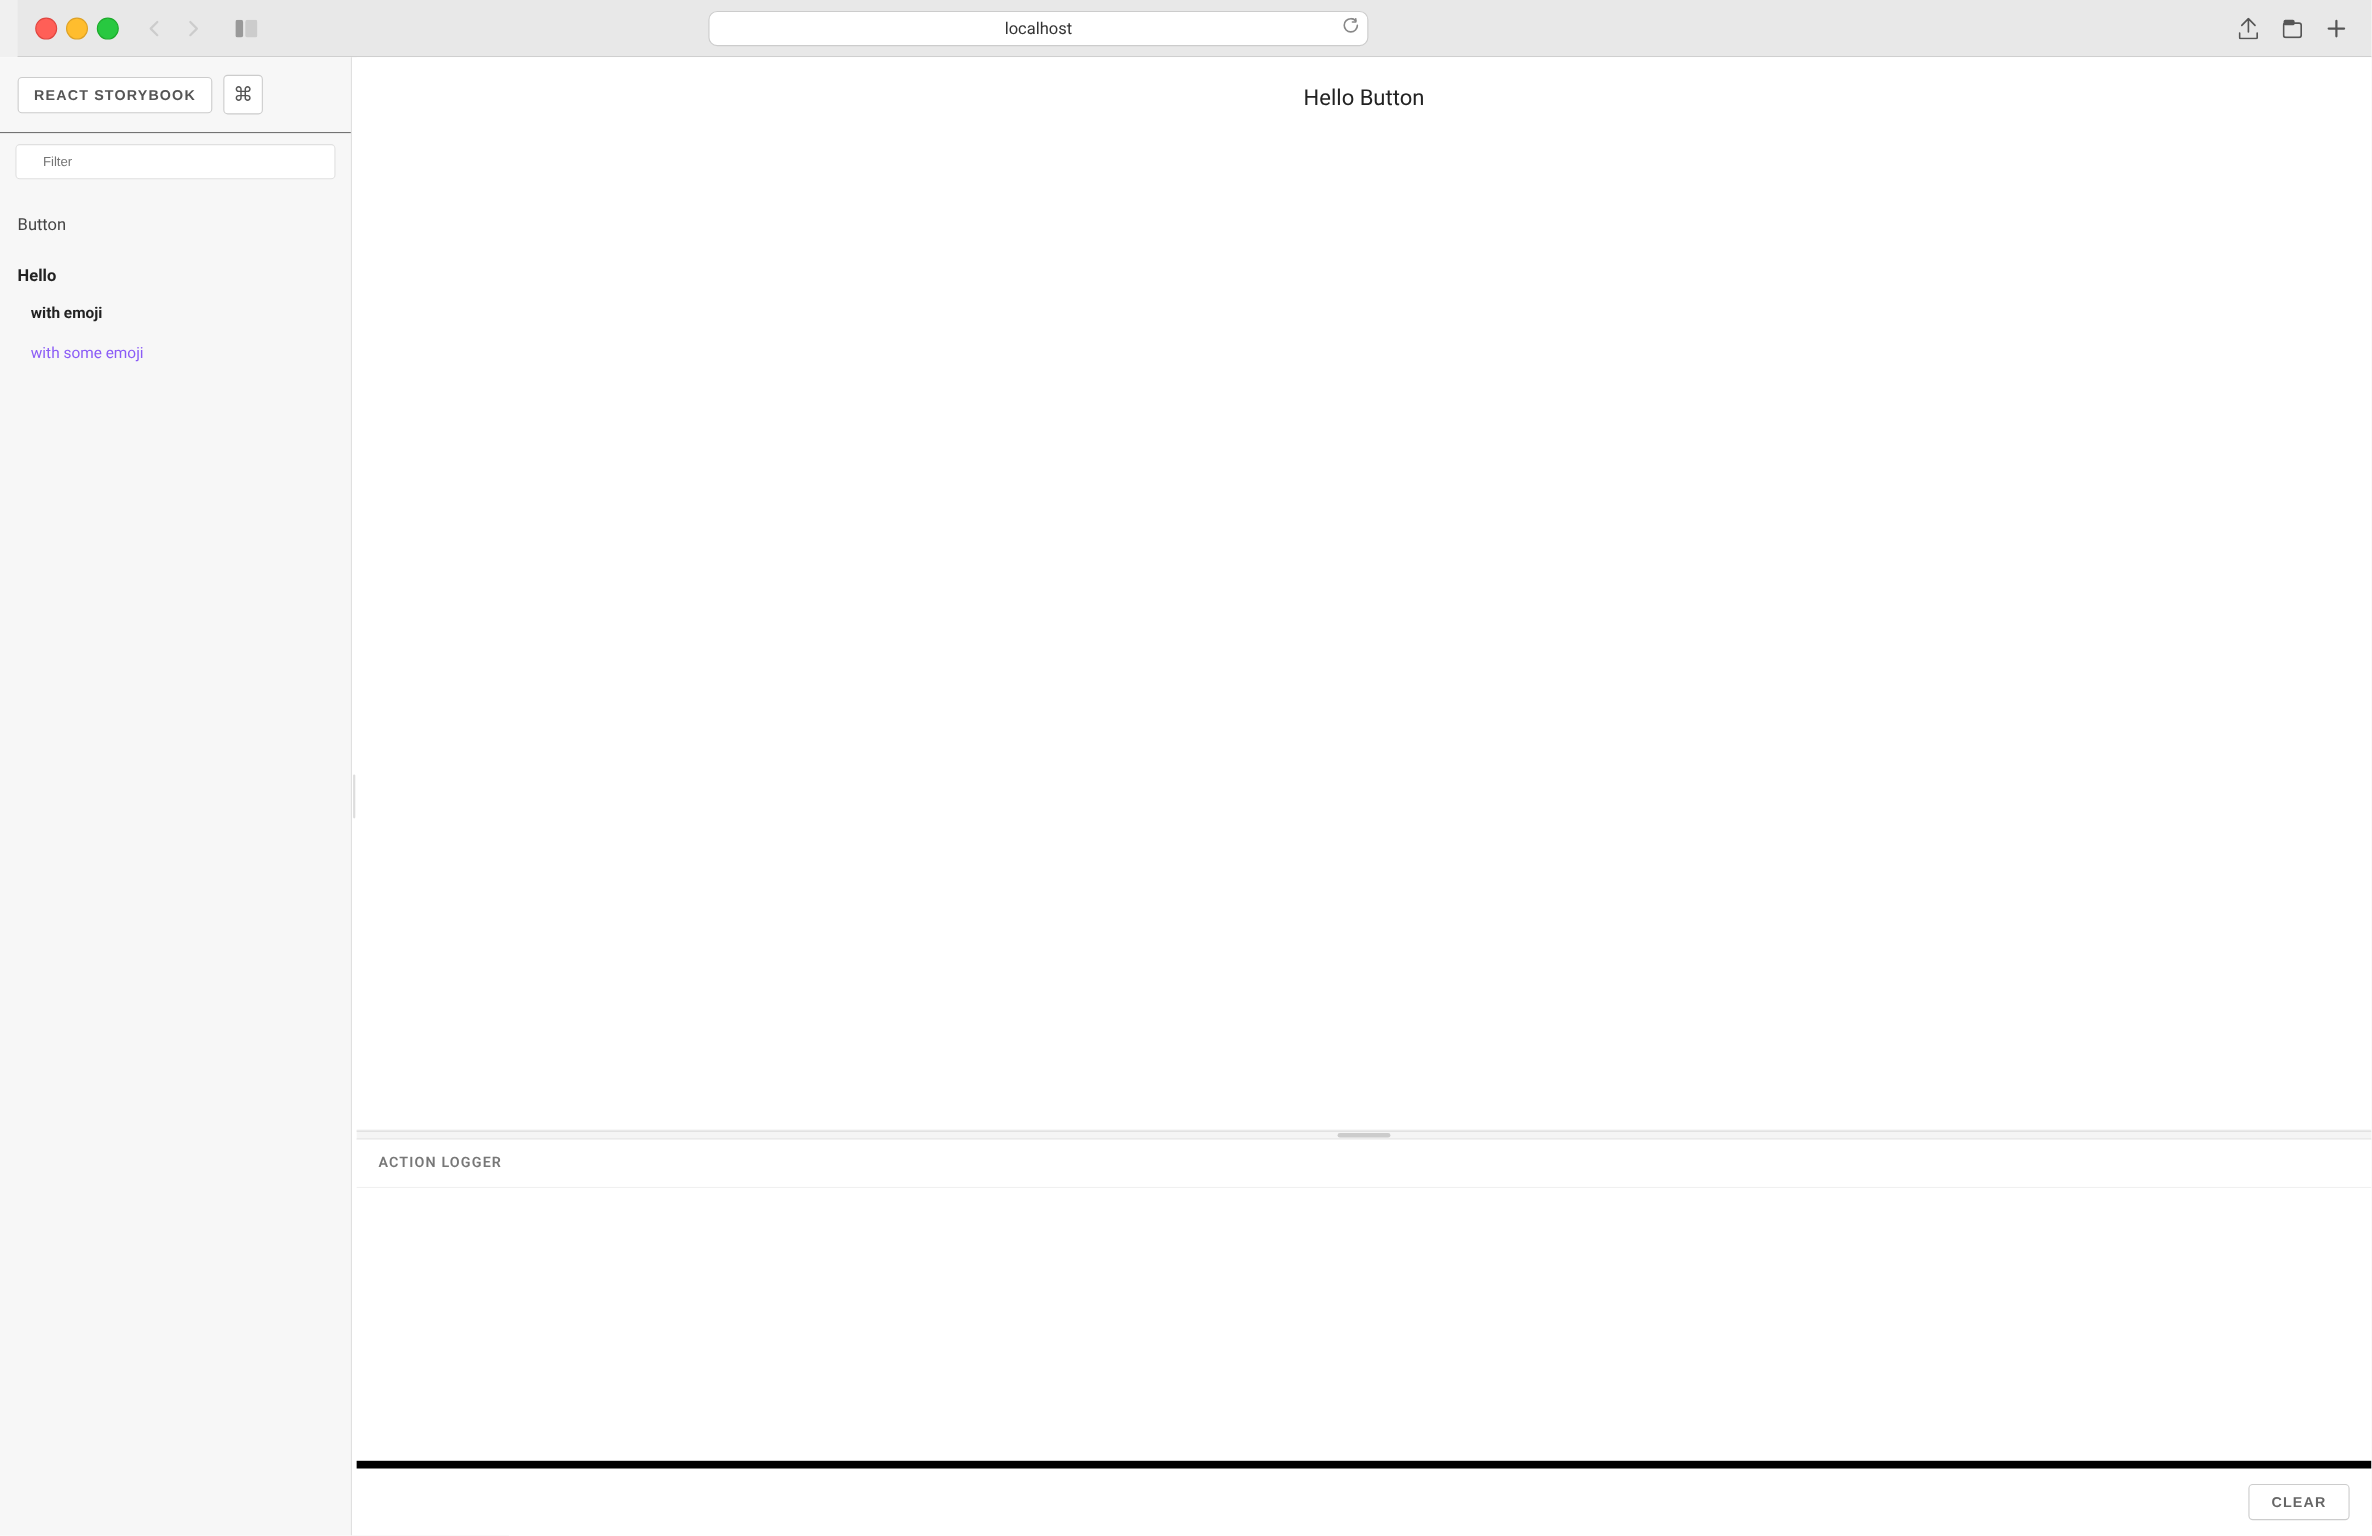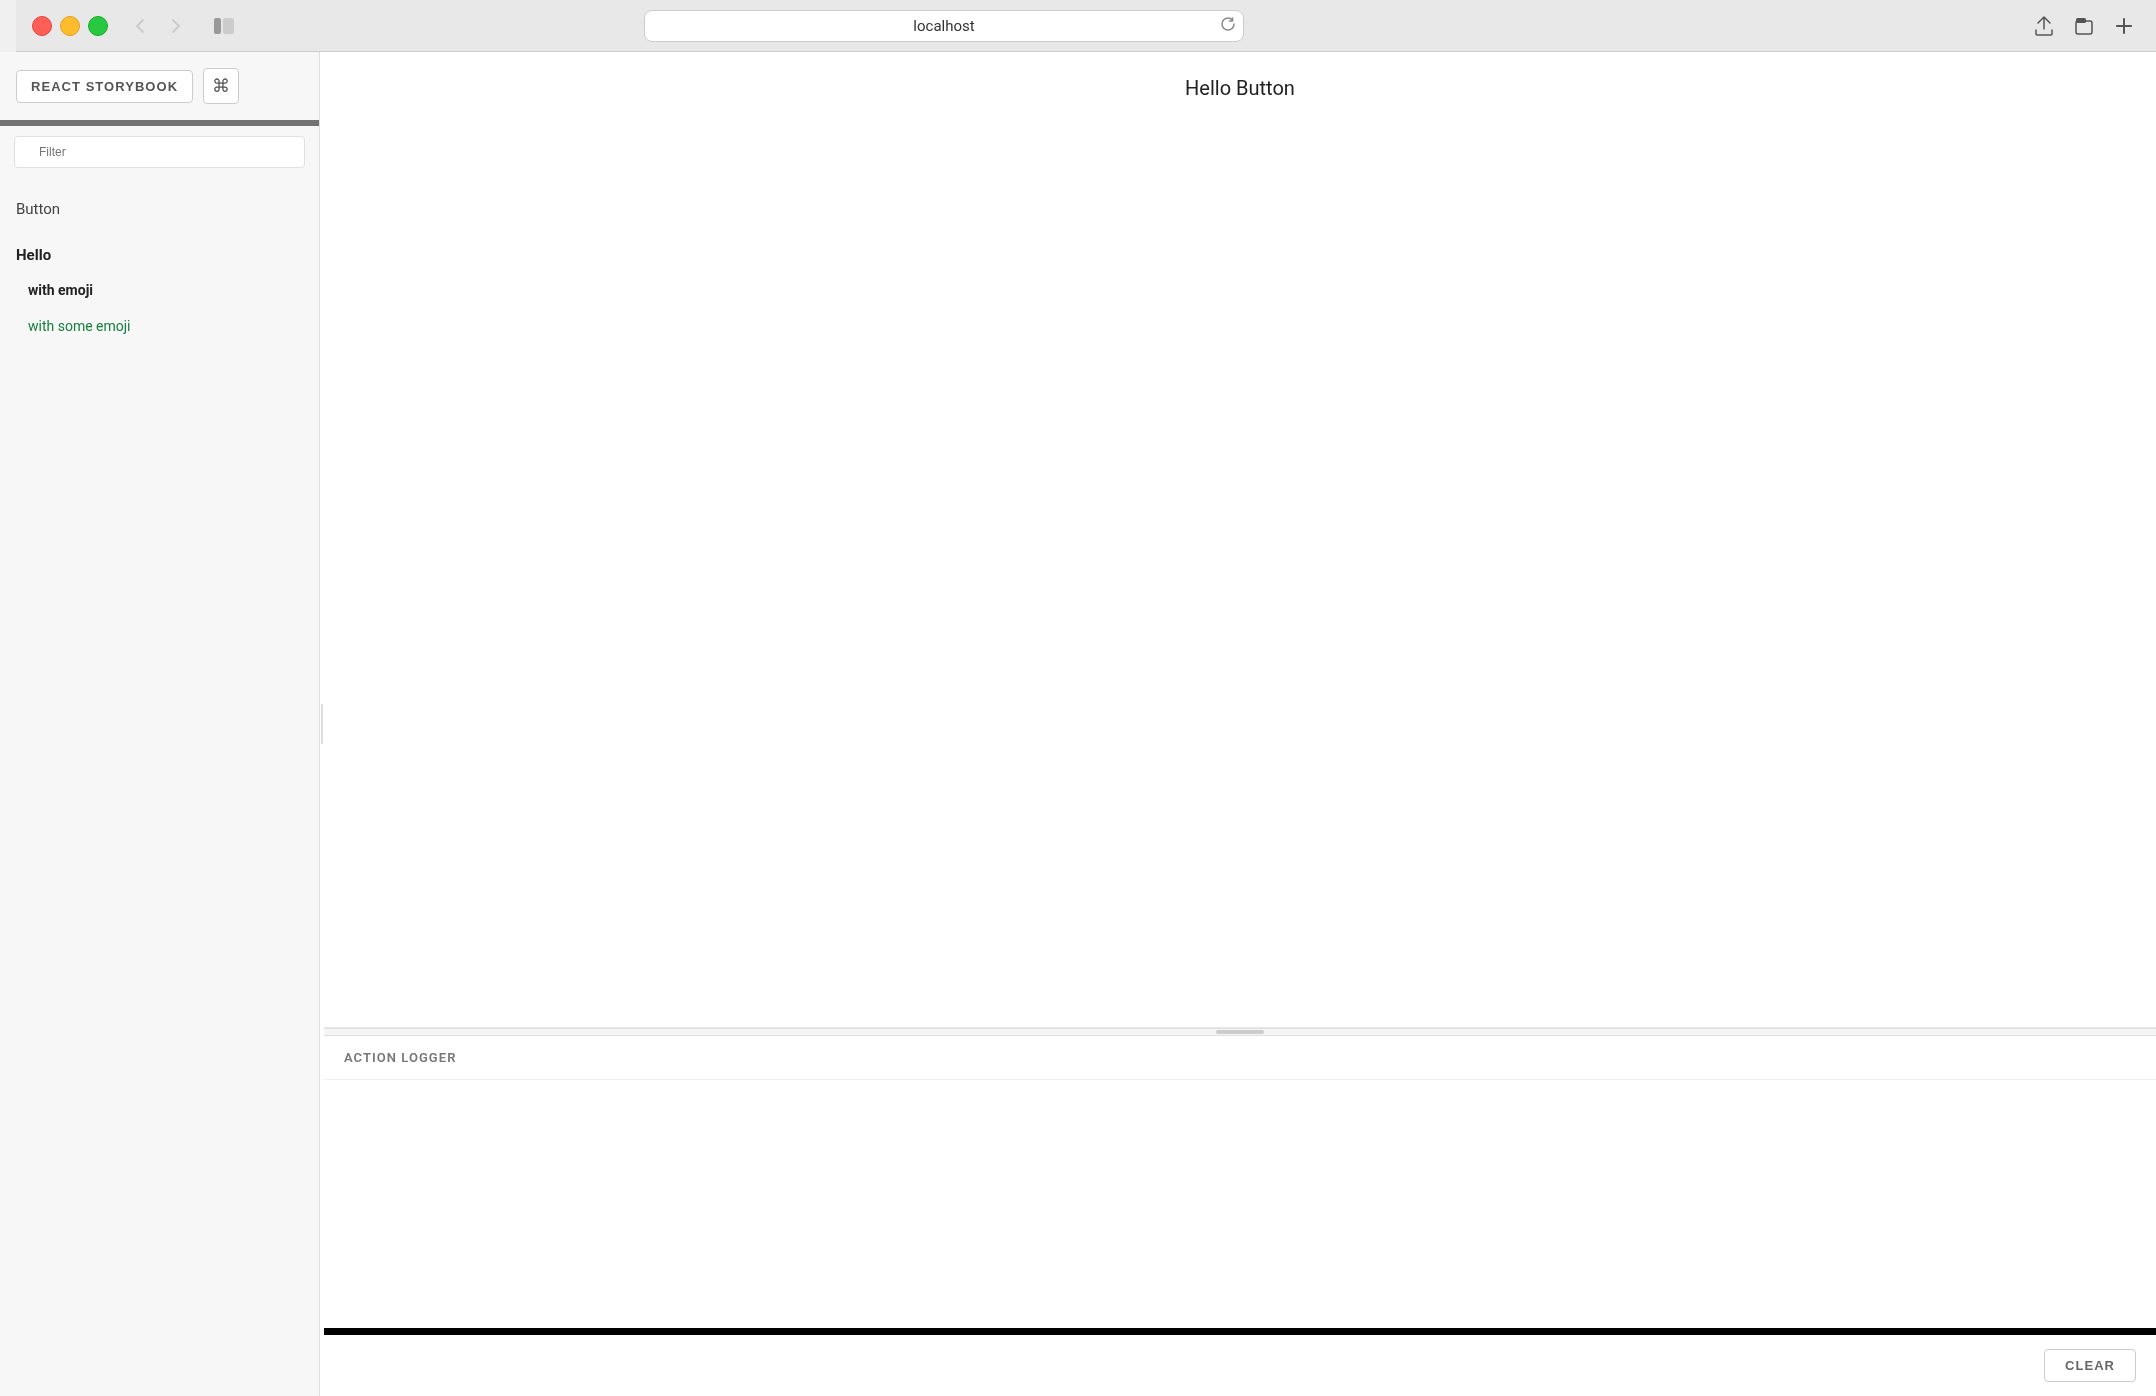--- a/index.html
+++ b/index.html
@@ -146,21 +146,21 @@
       display: flex;
       flex-direction: column;
       overflow: hidden;
     }
 
     .sidebar-header {
       display: flex;
       align-items: center;
       padding: 16px 16px;
       gap: 10px;
-      border-bottom: 6px solid #737373;
+      border-bottom: 1px solid #737373;
     }
 
     .storybook-logo-btn {
       border: 1px solid #ccc;
       background: white;
       border-radius: 4px;
       padding: 8px 14px;
       font-size: 13px;
       font-weight: 600;
       letter-spacing: 0.08em;
@@ -213,21 +213,21 @@
     }
 
     .nav-group-header.bold {
       font-weight: 700;
       color: #222;
     }
 
     .nav-item {
       padding: 10px 16px 10px 28px;
       font-size: 14px;
-      color: #15803d;
+      color: #8b5cf6;
       cursor: pointer;
     }
 
     .nav-item.active {
       font-weight: 700;
       color: #222;
     }
 
     
     .resizer {

